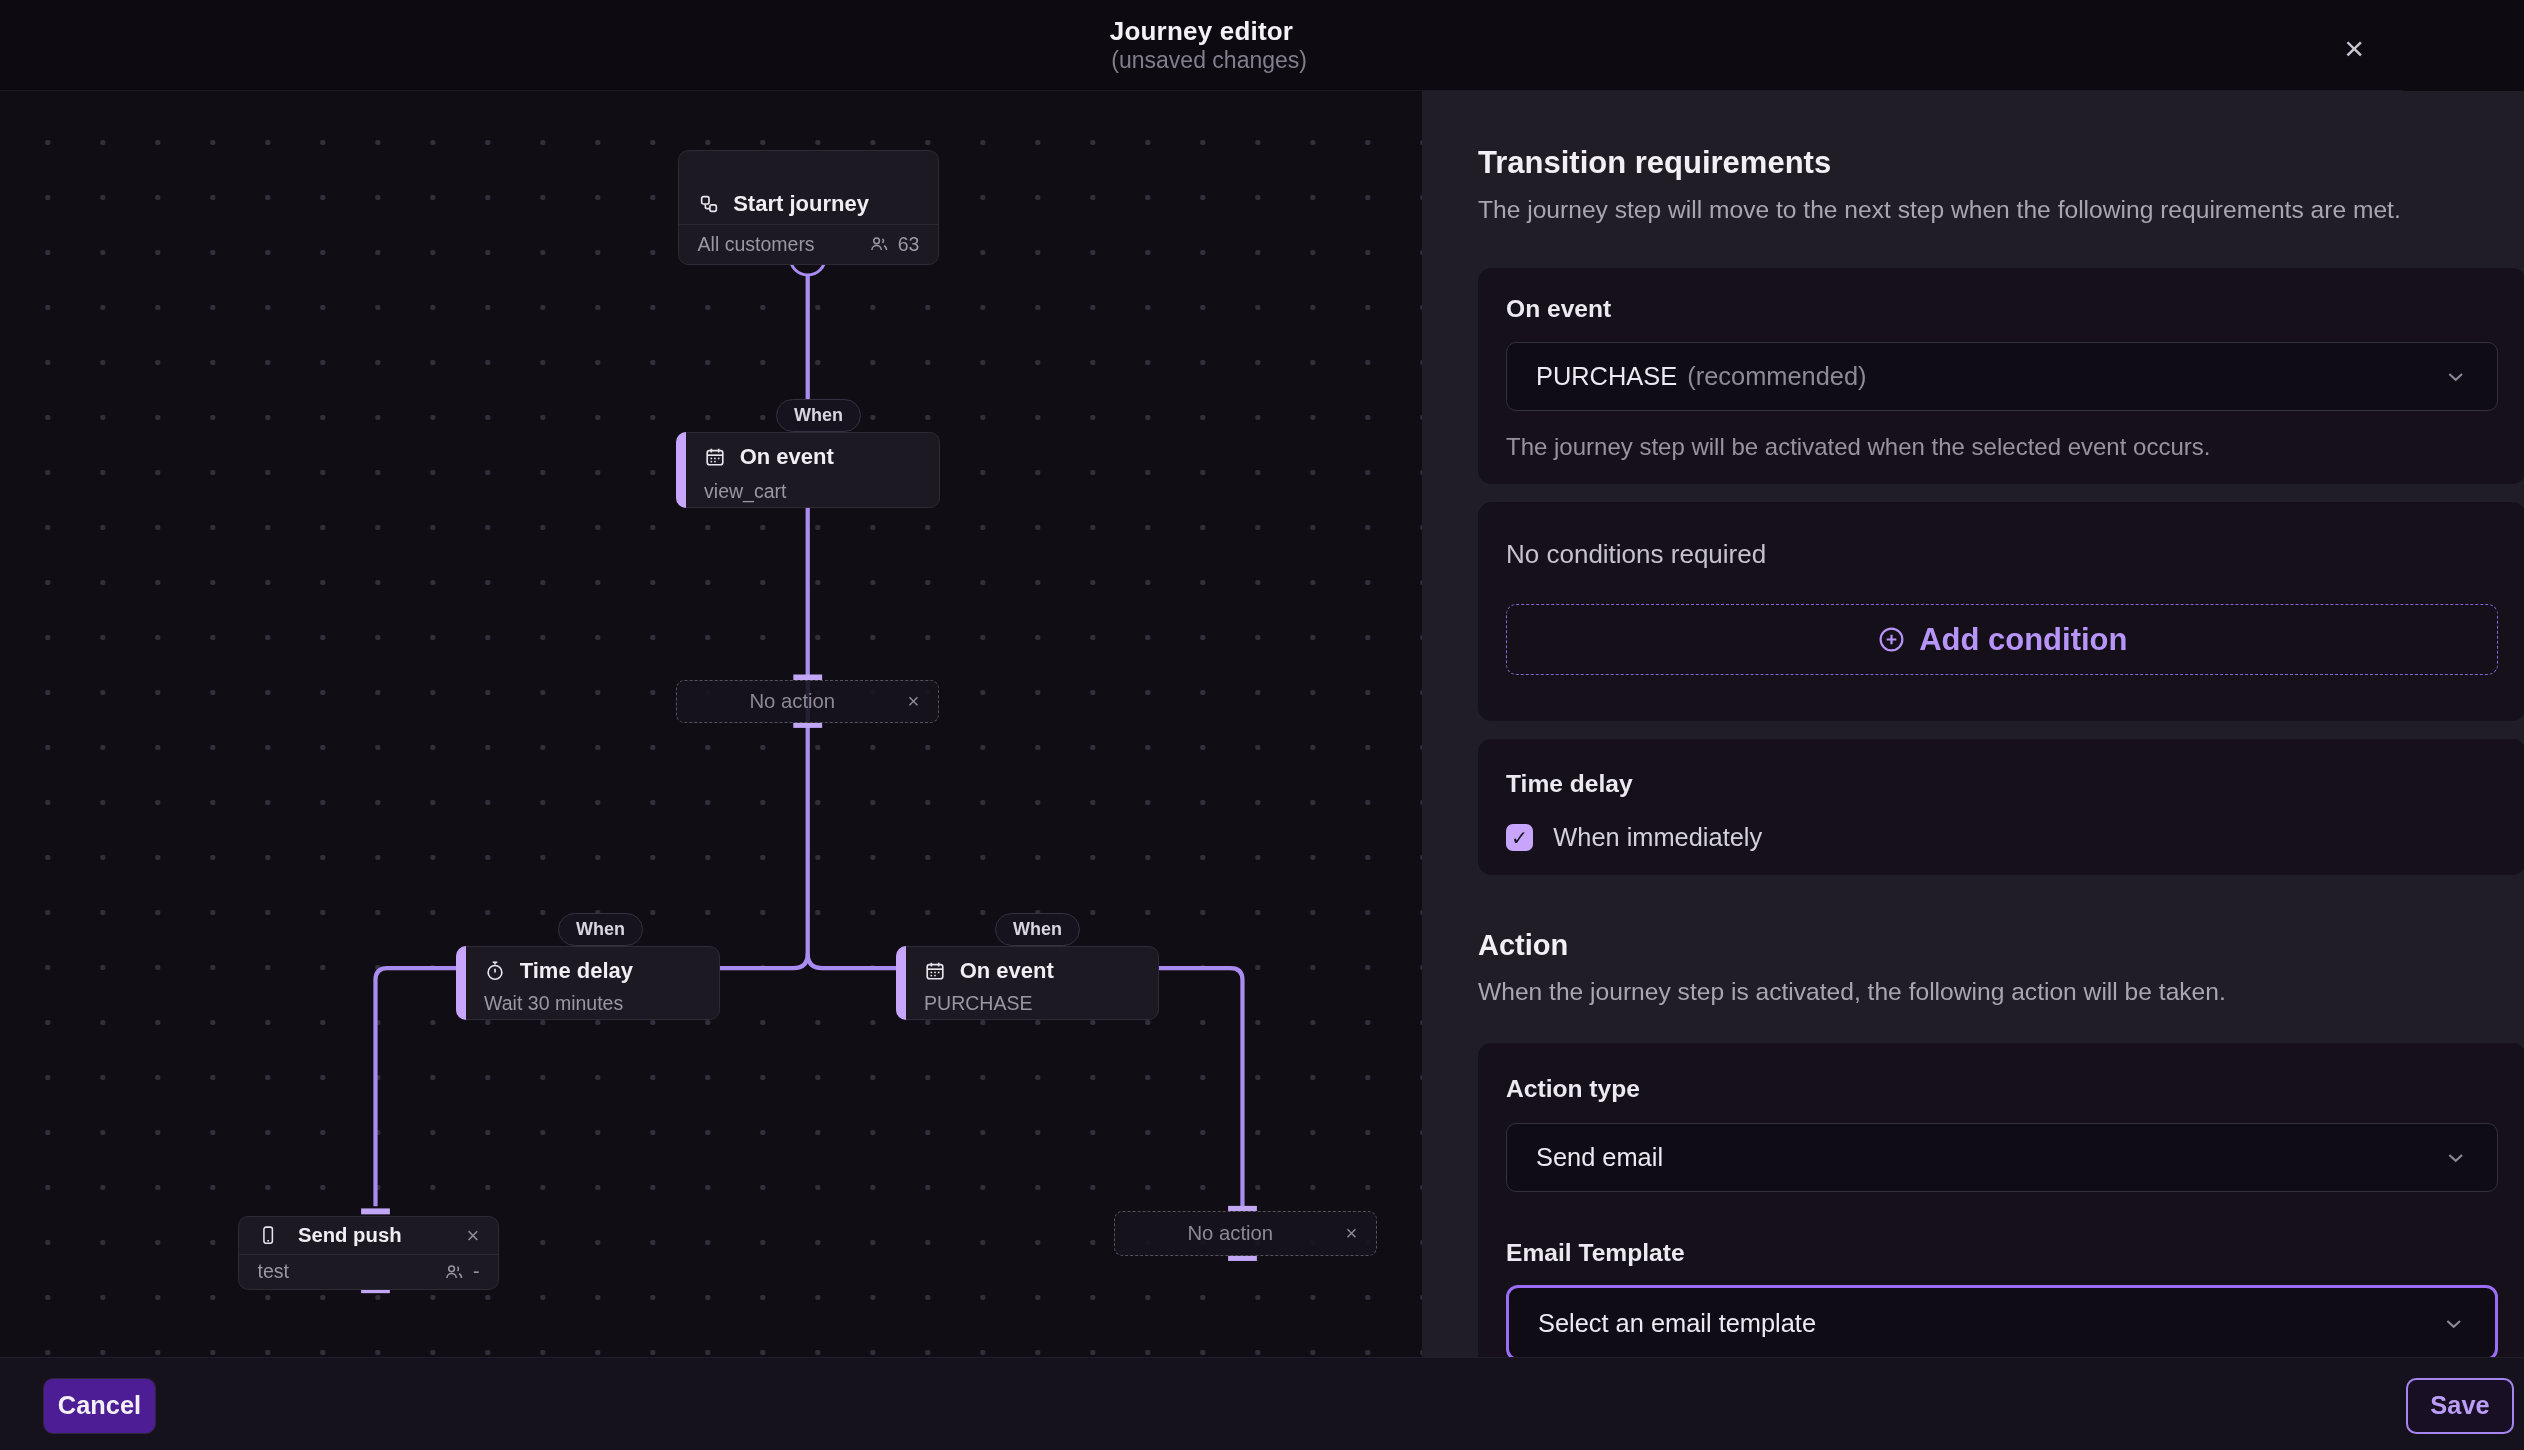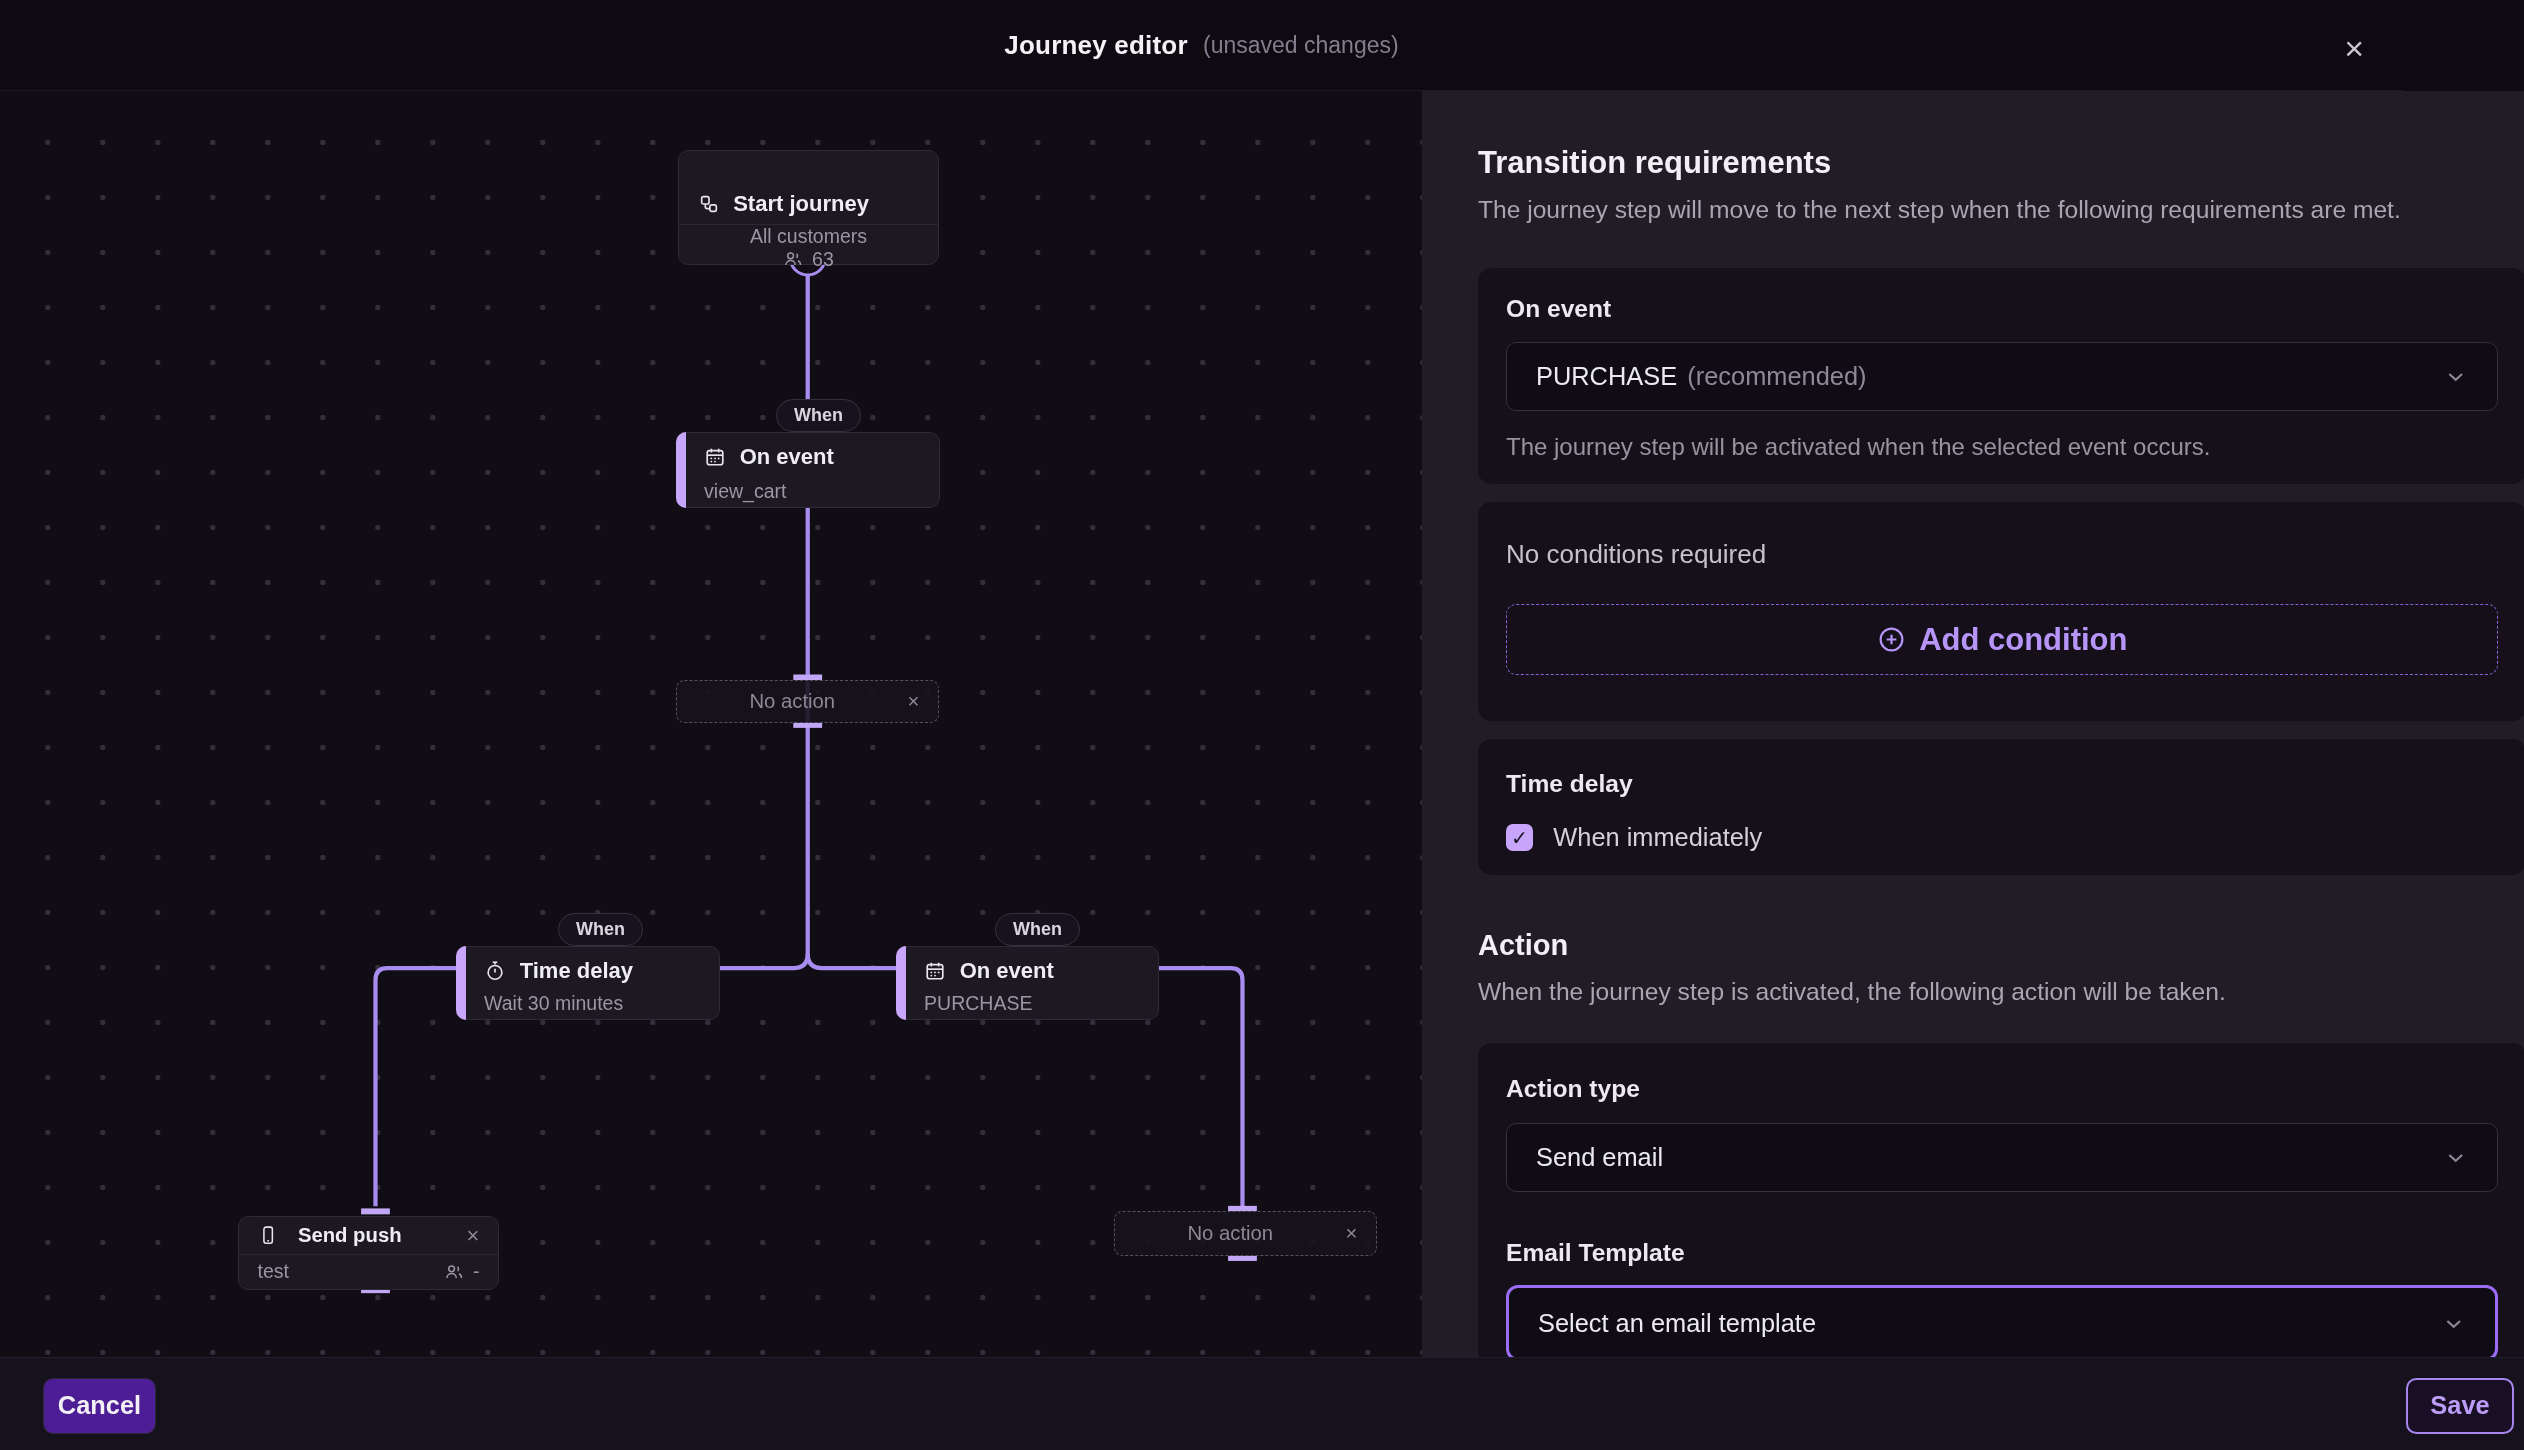--- a/index.html
+++ b/index.html
@@ -3,21 +3,21 @@
 <meta charset="utf-8">
 <style>
   * { margin:0; padding:0; box-sizing:border-box; }
   html,body { width:2525px; height:1451px; background:#0d0a12; overflow:hidden;
     font-family:"Liberation Sans","DejaVu Sans",sans-serif; }
   .app { position:relative; width:2525px; height:1451px; }
 
   
   .topbar { position:absolute; left:0; top:0; width:2403px; height:91px;
     background:#0d0a12; border-bottom:0.8px solid #1c1824;
-    display:flex; align-items:center; justify-content:center; }
+    display:flex; align-items:center; justify-content:center;flex-direction:column; }
   .topbar .title { font-size:26px; font-weight:700; color:#f4f2f6; letter-spacing:0.2px; }
   .topbar .subtitle { font-size:23px; color:#837e8d; margin-left:15.3px; }
   .close-btn { position:absolute; right:25.4px; top:24px; width:47px; height:47px;
     display:flex; align-items:center; justify-content:center; cursor:pointer;
     color:#c9c5d1; font-size:34px; line-height:1; font-weight:300; }
 
   
   .canvas { position:absolute; left:0; top:91px; width:1490px; height:1267px;
     background-color:#110d15;
     background-image:radial-gradient(circle, #332d3c 2.5px, transparent 3px);
@@ -127,21 +127,21 @@
         <span class="icon">
           <svg width="22" height="22" viewBox="0 0 24 24" fill="none" stroke="#e8e6ec" stroke-width="1.8">
             <rect x="4" y="4" width="8" height="8" rx="2"></rect>
               <rect x="13" y="13" width="7" height="7" rx="2"></rect>
             <path d="M8 12 v3 a2 2 0 0 0 2 2 h3"></path>
           </svg>
         </span>
         <span class="t">Start journey</span>
       </div>
       <div class="divider"></div>
-      <div class="ftr" style="height:39px;flex-direction:column;">
+      <div class="ftr" style="height:39px;">
         <span>All customers</span>
         <span class="grp">
           <span class="icon">
             <svg width="20.3" height="20.3" viewBox="0 0 24 24" fill="none" stroke="#9b96a4" stroke-width="1.8">
               <circle cx="9" cy="8" r="3.4"></circle>
                 <path d="M3.5 19 c0-3.2 2.5-5.3 5.5-5.3 s5.5 2.1 5.5 5.3"></path>
               <path d="M16 5.6 a3.4 3.4 0 0 1 0 5"></path>
                 <path d="M17.8 13.9 c1.8 .8 2.9 2.6 2.9 5.1"></path>
             </svg>
           </span>

